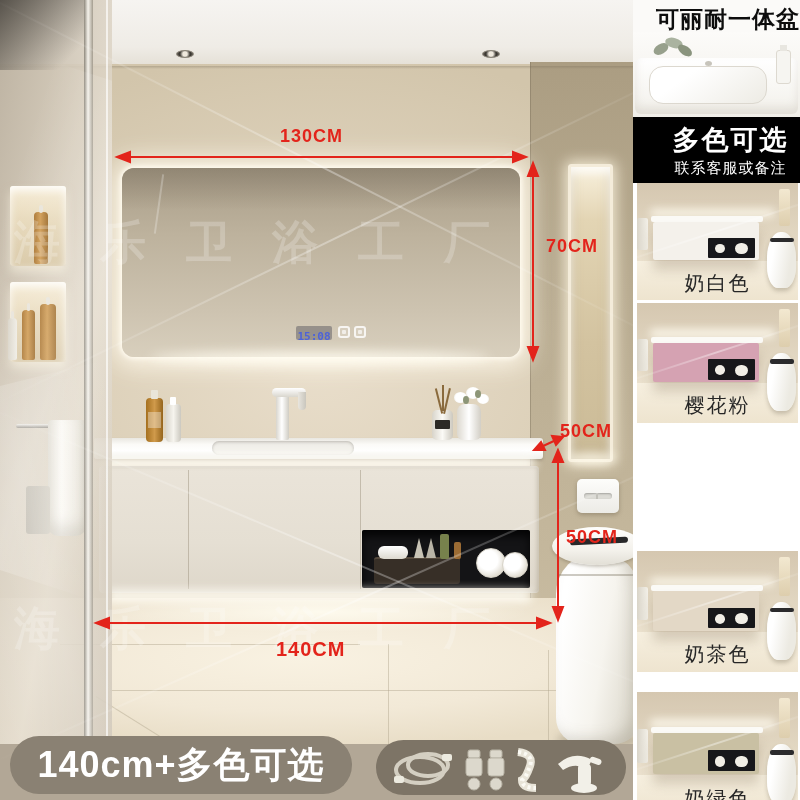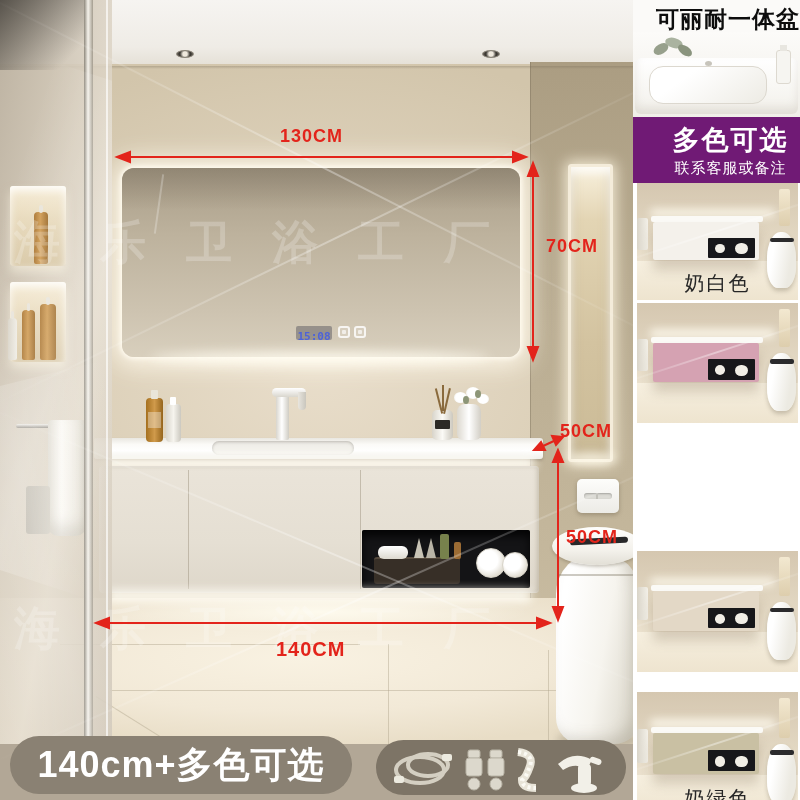--- a/index.html
+++ b/index.html
@@ -403,21 +403,21 @@
             <i></i>
             <i></i>
           </div>
         <div class="hp-counter">
           <div class="hp-basin"></div>
           <div class="hp-hole"></div>
           <div class="hp-bottle"></div>
         </div>
       </div>
     </div>
-    <div class="sb-band" style="background: #701a75; padding-left: 28px;">
+    <div class="sb-band" style="background: #000000; padding-left: 28px;">
       <span class="l1">多色可选</span>
       <span class="l2">联系客服或备注</span>
     </div>
 
     <div class="thumb" id="t1">
       <div class="tw"></div>
         <div class="tglow"></div>
         <div class="tnstrip"></div>
         <div class="tfloor"></div>
       <div class="ttowel"></div>
@@ -440,36 +440,38 @@
       <div class="ttowel"></div>
         <div class="tcounter"></div>
       <div class="tcab" style="background: rgb(213, 162, 178);">
           <div class="tniche">
             <i></i>
             <i></i>
           </div>
         </div>
       <div class="ttoilet"></div>
         <div class="twline"></div>
+      <div class="tlabel">樱花粉</div>
     </div>
     <div class="thumb" id="t4">
       <div class="tw"></div>
         <div class="tglow"></div>
         <div class="tnstrip"></div>
         <div class="tfloor"></div>
       <div class="ttowel"></div>
         <div class="tcounter"></div>
       <div class="tcab" style="background: rgb(227, 216, 198);">
           <div class="tniche">
             <i></i>
             <i></i>
           </div>
         </div>
       <div class="ttoilet"></div>
         <div class="twline"></div>
+      <div class="tlabel">奶茶色</div>
     </div>
     <div class="thumb" id="t5">
       <div class="tw"></div>
         <div class="tglow"></div>
         <div class="tnstrip"></div>
         <div class="tfloor"></div>
       <div class="ttowel"></div>
         <div class="tcounter"></div>
       <div class="tcab" style="background: rgb(201, 192, 163);">
           <div class="tniche">

